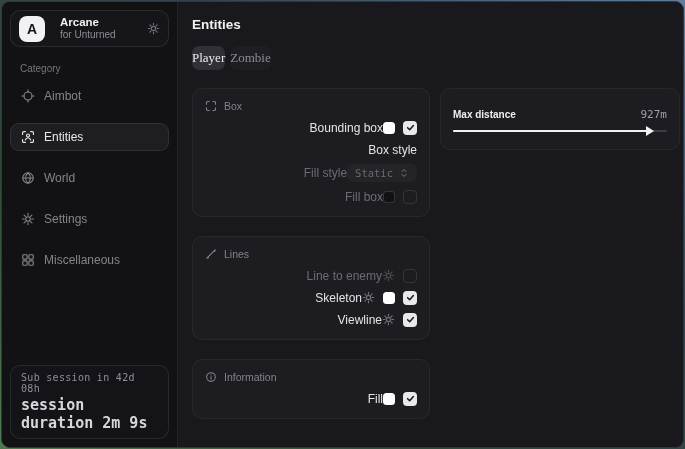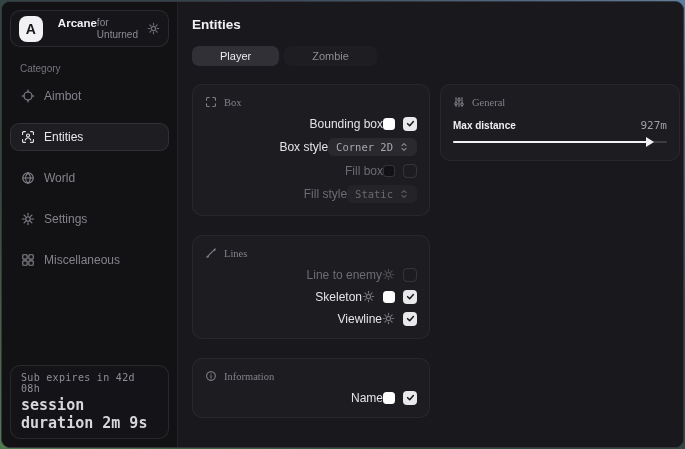--- a/index.html
+++ b/index.html
@@ -12,47 +12,47 @@
     position:absolute; left:0; top:0; width:683px; height:447px; margin:1px;
     border-radius:9px; border:1px solid #35353b; overflow:hidden;
     display:flex; background:#121215;
   }
   
   .sidebar { width:175px; min-width:175px; background:#121215; display:flex; flex-direction:column; padding:8px; }
   .brand-card { display:flex; align-items:center; gap:9px; padding:5px 8px; height:37px;
     border:1px solid rgba(255,255,255,0.09); border-radius:10px; background:#16161a; }
   .logo { width:26px; height:26px; border-radius:8px; background:#f2f2f4; color:#17171a;
     display:flex; align-items:center; justify-content:center; font-weight:bold; font-size:14px; }
-  .brand-text { display:flex; flex-direction:row; line-height:1.15; flex:1;margin-left:6px; }
+  .brand-text { display:flex; flex-direction:column; line-height:1.15; flex:1;margin-left:6px; }
   .brand-name { color:#f2f2f4; font-size:11.5px; font-weight:bold; }
   .brand-sub { color:#8a8a92; font-size:10px; }
   .brand-gear { color:#6e6e76; display:flex; }
   .category { color:#75757d; font-size:10px; margin:16px 10px 8px 10px; }
   .nav { display:flex; flex-direction:column; gap:13px; }
   .nav-item { display:flex; align-items:center; gap:9px; height:28px; padding:0 10px;
     border-radius:9px; border:1px solid transparent; color:#84848c; font-size:12px; cursor:default; }
   .nav-item.active { background:#1d1d22; border-color:rgba(255,255,255,0.09); color:#e9e9ec; }
   .nav-item .ni { display:flex; width:14px; }
   .spacer { flex:1; }
   .sub-card { border:1px solid rgba(255,255,255,0.09); border-radius:10px; background:#141418;
     padding:6px 10px; display:flex; flex-direction:column; gap:2px; }
   .sub-line1 { font-family:"DejaVu Sans Mono", monospace; font-size:10px; color:#8f9098; letter-spacing:0.3px; }
   .sub-line2 { font-family:"DejaVu Sans Mono", monospace; font-size:15px; font-weight:bold; color:#d6d6db; }
   
   .main { flex:1; background:#19191d; border-left:1px solid rgba(255,255,255,0.05); padding:15px 14px; overflow:hidden; }
   .page-title { color:#f1f1f3; font-size:13.5px; font-weight:bold; }
   .tabs { display:flex; gap:5px; margin-top:14px; }
-  .tab { border-radius:7px; padding:4px 28px; font-size:11px; color:#8b8b92; background:#1e1e22; cursor:default; }
+  .tab { border-radius:7px; padding:4px 0; font-size:13px; color:#8b8b92; background:#1e1e22; cursor:default;font-family:Liberation Serif, serif; }
   .tab.active { background:#303036; color:#ececef; }
   .columns { display:flex; gap:10px; margin-top:18px; align-items:flex-start; }
   .col-left { width:238px; min-width:238px; display:flex; flex-direction:column; gap:19px; }
   .col-right { width:240px; min-width:240px; }
   .card { background:#1d1d21; border:1px solid rgba(255,255,255,0.05); border-radius:10px; padding:9px 12px 12px 12px; }
   .sec-head { display:flex; align-items:center; gap:7px; color:#82828b;
-    font-family:Liberation Serif, serif; font-size:10.5px; padding:2px 0 1px 0; }
+    font-family:Liberation Sans, sans-serif; font-size:10.5px; padding:2px 0 1px 0; }
   .sec-head .si { display:flex; }
   .row { display:flex; align-items:center; justify-content:flex-end; margin-top:7px; min-height:15px; }
   .row-label { color:#e4e4e8; font-size:12px; }
   .row.disabled .row-label { color:#6b6b73; }
   .row.disabled .ctl { opacity:0.55; }
   .controls { display:flex; align-items:center; gap:8px; }
   .gear-btn { color:#72727a; display:flex; cursor:pointer; }
   .swatch { width:12px; height:12px; border-radius:3.5px; border:1px solid rgba(255,255,255,0.25); cursor:pointer; }
   .checkbox { width:14px; height:14px; border-radius:4px; display:flex; align-items:center; justify-content:center; cursor:pointer; }
   .checkbox.checked { background:#e9e9ec; }
@@ -141,21 +141,21 @@
             <rect x="9" y="9" width="5" height="5" rx="1"></rect>
           </svg>
         </span>
         <span>Miscellaneous</span>
       </div>
     </div>
 
     <div class="spacer"></div>
 
     <div class="sub-card">
-      <span class="sub-line1">Sub expires in 42d 08h</span>
+      <span class="sub-line1">Sub session in 42d 08h</span>
       <span class="sub-line2">session duration 2m 9s</span>
     </div>
   </div>
 
   <div class="main">
     <div class="page-title">Entities</div>
 
     <div class="tabs">
       <div class="tab active">Player</div>
       <div class="tab">Zombie</div>
@@ -179,47 +179,39 @@
               <span class="swatch ctl" style="background: rgb(255, 255, 255);"></span>
               <span class="checkbox checked ctl">
                 <svg width="9" height="9" viewBox="0 0 10 10" fill="none" stroke="#1b1b1e" stroke-width="1.7" stroke-linecap="round" stroke-linejoin="round">
                     <path d="M1.8 5.2 4.1 7.5 8.2 2.8"></path>
                   </svg>
               </span>
             </span>
           </div>
           <div class="row">
             <span class="row-label">Box style</span>
-            <span class="dropdown ctl">
-              <span>Corner 2D</span>
-              <span class="di">
-                <svg width="10" height="10" viewBox="0 0 12 12" fill="none" stroke="currentColor" stroke-width="1.3" stroke-linecap="round" stroke-linejoin="round">
-                    <path d="M3.5 4.4 6 1.9l2.5 2.5M3.5 7.6 6 10.1l2.5-2.5"></path>
-                  </svg>
-              </span>
-            </span>
-          </div>
-          <div class="row disabled">
-            <span class="row-label">Fill box</span>
-            <span class="controls">
-              <span class="swatch ctl" style="background: rgb(10, 10, 12);"></span>
-              <span class="checkbox unchecked ctl"></span>
-            </span>
           </div>
           <div class="row disabled">
             <span class="row-label">Fill style</span>
             <span class="dropdown ctl">
               <span>Static</span>
               <span class="di">
                 <svg width="10" height="10" viewBox="0 0 12 12" fill="none" stroke="currentColor" stroke-width="1.3" stroke-linecap="round" stroke-linejoin="round">
                     <path d="M3.5 4.4 6 1.9l2.5 2.5M3.5 7.6 6 10.1l2.5-2.5"></path>
                   </svg>
               </span>
             </span>
           </div>
+          <div class="row disabled">
+            <span class="row-label">Fill box</span>
+            <span class="controls">
+              <span class="swatch ctl" style="background: rgb(10, 10, 12);"></span>
+              <span class="checkbox unchecked ctl"></span>
+            </span>
+          </div>
         </div>
 
         <div class="card">
           <div class="sec-head">
             <span class="si">
               <svg width="12" height="12" viewBox="0 0 16 16" fill="none" stroke="currentColor" stroke-width="1.5" stroke-linecap="round">
                   <path d="M2.5 13.5 13.5 2.5M2.5 13.5l2.2-.6M13.5 2.5l-.6 2.2"></path>
                 </svg>
             </span>
             <span>Lines</span>
@@ -275,46 +267,35 @@
           <div class="sec-head">
             <span class="si">
               <svg width="12" height="12" viewBox="0 0 16 16" fill="none" stroke="currentColor" stroke-width="1.4" stroke-linecap="round">
                   <circle cx="8" cy="8" r="5.8"></circle>
                   <path d="M8 7.4v3.4M8 5.1v.2"></path>
                 </svg>
             </span>
             <span>Information</span>
           </div>
           <div class="row">
-            <span class="row-label">Name</span>
+            <span class="row-label">Fill</span>
             <span class="controls">
               <span class="swatch ctl" style="background: rgb(255, 255, 255);"></span>
               <span class="checkbox checked ctl">
                 <svg width="9" height="9" viewBox="0 0 10 10" fill="none" stroke="#1b1b1e" stroke-width="1.7" stroke-linecap="round" stroke-linejoin="round">
                     <path d="M1.8 5.2 4.1 7.5 8.2 2.8"></path>
                   </svg>
               </span>
             </span>
           </div>
         </div>
       </div>
 
       <div class="col-right">
         <div class="card">
-          <div class="sec-head">
-            <span class="si">
-              <svg width="12" height="12" viewBox="0 0 16 16" fill="none" stroke="currentColor" stroke-width="1.4" stroke-linecap="round">
-                  <path d="M4 2v12M8 2v12M12 2v12"></path>
-                  <circle cx="4" cy="10.2" r="1.6" fill="#1d1d21"></circle>
-                  <circle cx="8" cy="5" r="1.6" fill="#1d1d21"></circle>
-                  <circle cx="12" cy="11" r="1.6" fill="#1d1d21"></circle>
-                </svg>
-            </span>
-            <span>General</span>
-          </div>
           <div class="gen-row">
             <span class="gen-label">Max distance</span>
             <span class="gen-value">927m</span>
           </div>
           <div class="slider">
             <div class="slider-track"></div>
             <div class="slider-fill" style="width: 92.7%;">
               <div class="slider-handle"></div>
             </div>
           </div>

